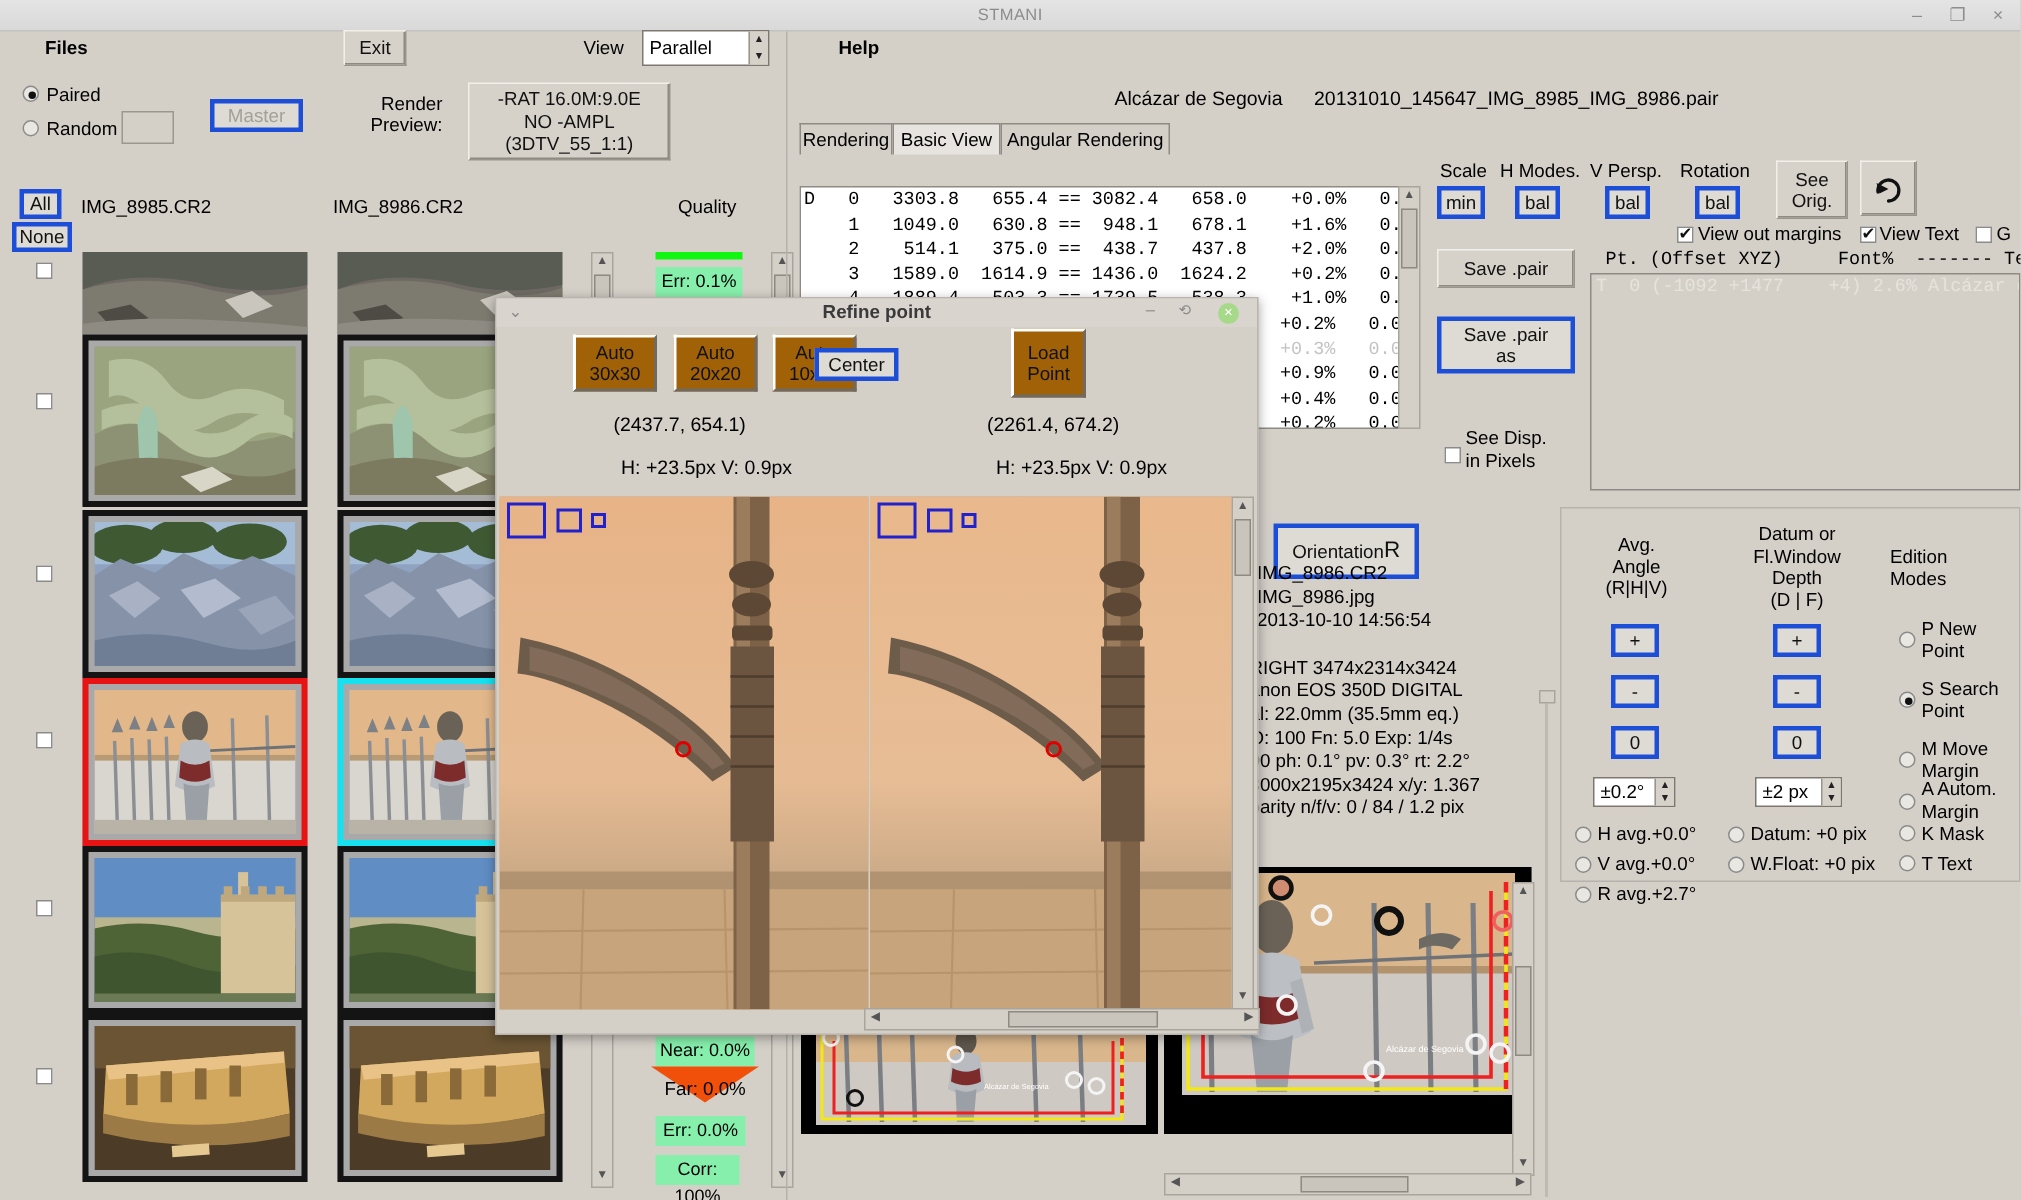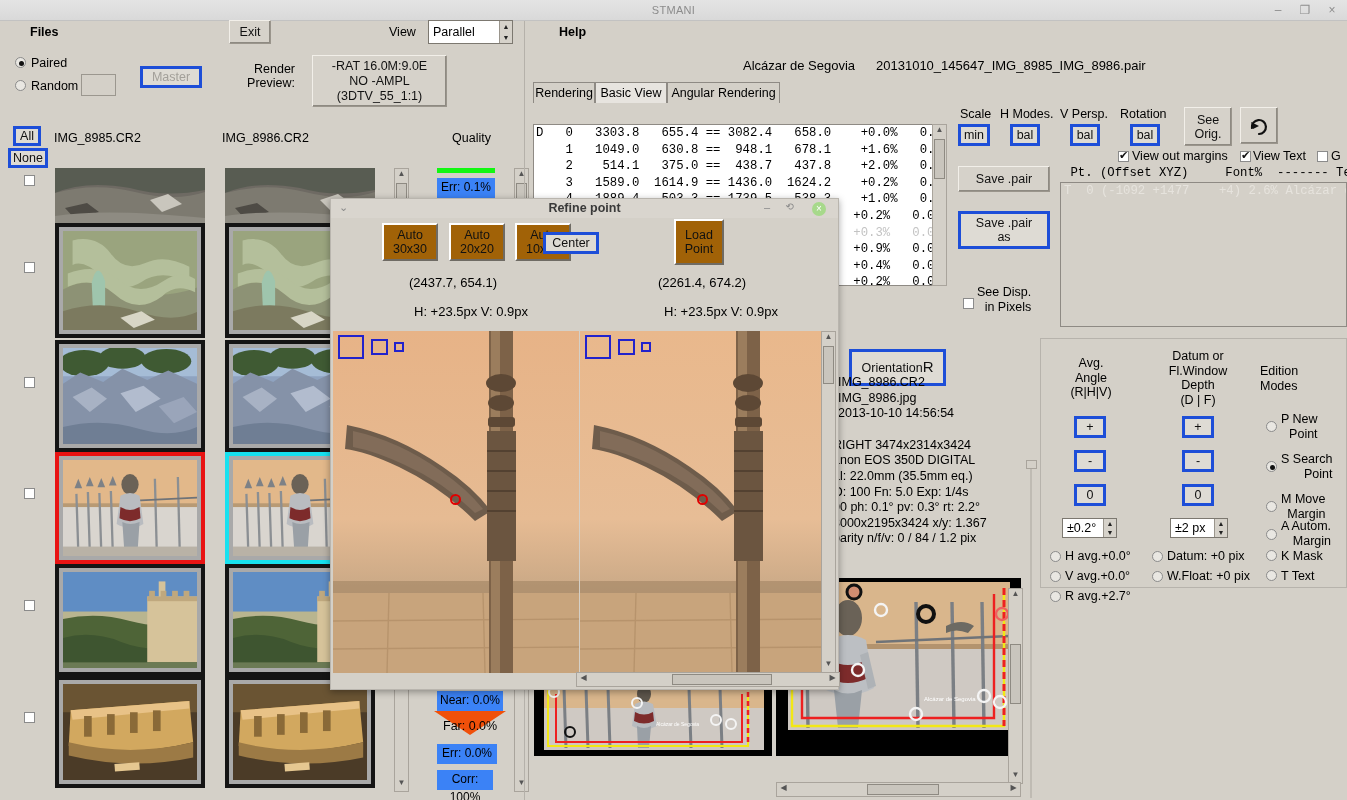--- a/index.html
+++ b/index.html
@@ -20,21 +20,21 @@
     background: linear-gradient(#e4e4e4,#d9d9d9);
     border-bottom: 1px solid #c2c2c2;
   }
   .titlebar .title {
     position:absolute; left:0; right:0; top:4px; text-align:center;
     font-size:11px; color:#8c8c8c; letter-spacing:.3px;
   }
   .wbtns { position:absolute; right:8px; top:3px; display:flex; gap:13px; align-items:center;}
   .wbtn { width:14px; height:14px; position:relative; color:#8e8e8e; font-size:12px; line-height:14px; text-align:center;}
   .wbtn.close { color:#8e8e8e; }
-  .lbl { position:absolute; white-space:nowrap; font-size:12.5px;text-align:right; }
+  .lbl { position:absolute; white-space:nowrap; font-size:12.5px; }
   .lbl.b { font-weight:bold; }
 
   .btn {
     position:absolute; background:#d6d2ca;
     border:1px solid #9a958c; border-top-color:#f2efe9; border-left-color:#f2efe9;
     box-shadow: inset -1px -1px 0 #8e8a82, 0 0 0 0;
     font-size:12.5px; text-align:center; display:flex; align-items:center; justify-content:center;
     line-height:1.12; cursor:default; color:#111;
   }
   .btn.flat { box-shadow:none; border:3px solid #1d4ed8; background:#dedbd4;}
@@ -63,21 +63,21 @@
   .sbv .ar { position:absolute; left:0; width:13px; height:13px; text-align:center; font-size:8px; color:#555;}
   .sbh { position:absolute; height:15px; background:#d4d0c8; border:1px solid #a9a49c;}
   .sbh .thumb{ position:absolute; top:1px; bottom:1px; background:#c9c5bd; border:1px solid #8e8a82;}
   .sbh .ar { position:absolute; top:0; width:13px; height:13px; text-align:center; font-size:8px; color:#555;}
   .thumb-frame { position:absolute; border:4px solid #141414; background:#a9a9a9; padding:4px; }
   .thumb-frame.sel-red { border-color:#e81313; }
   .thumb-frame.sel-cyan { border-color:#17e1ef; }
   .thumb-img { width:100%; height:100%; }
 
   
-  .qbar { position:absolute; background:#3b82f6; text-align:center; font-size:12px; line-height:18px; color:#000;}
+  .qbar { position:absolute; background:#86efac; text-align:center; font-size:12px; line-height:18px; color:#000;}
   .qline{ position:absolute; background:#12f712; }
   .tri-down { position:absolute; width:0;height:0; border-left:36px solid transparent;border-right:36px solid transparent;border-top:24px solid #f0500a;}
 
   
   .tbl { position:absolute; background:#fff; border:1px solid #8e8a84; overflow:hidden;
          font-family:"Liberation Mono", monospace; font-size:12.3px; }
   .trow { white-space:pre; height:16.6px; line-height:16.6px; padding-left:2px;}
   .trow.faint { color:#c3c3c3; }
 
   .textlist { position:absolute; background:#d4d0c8; border:1px solid #8e8a84; overflow:hidden;

